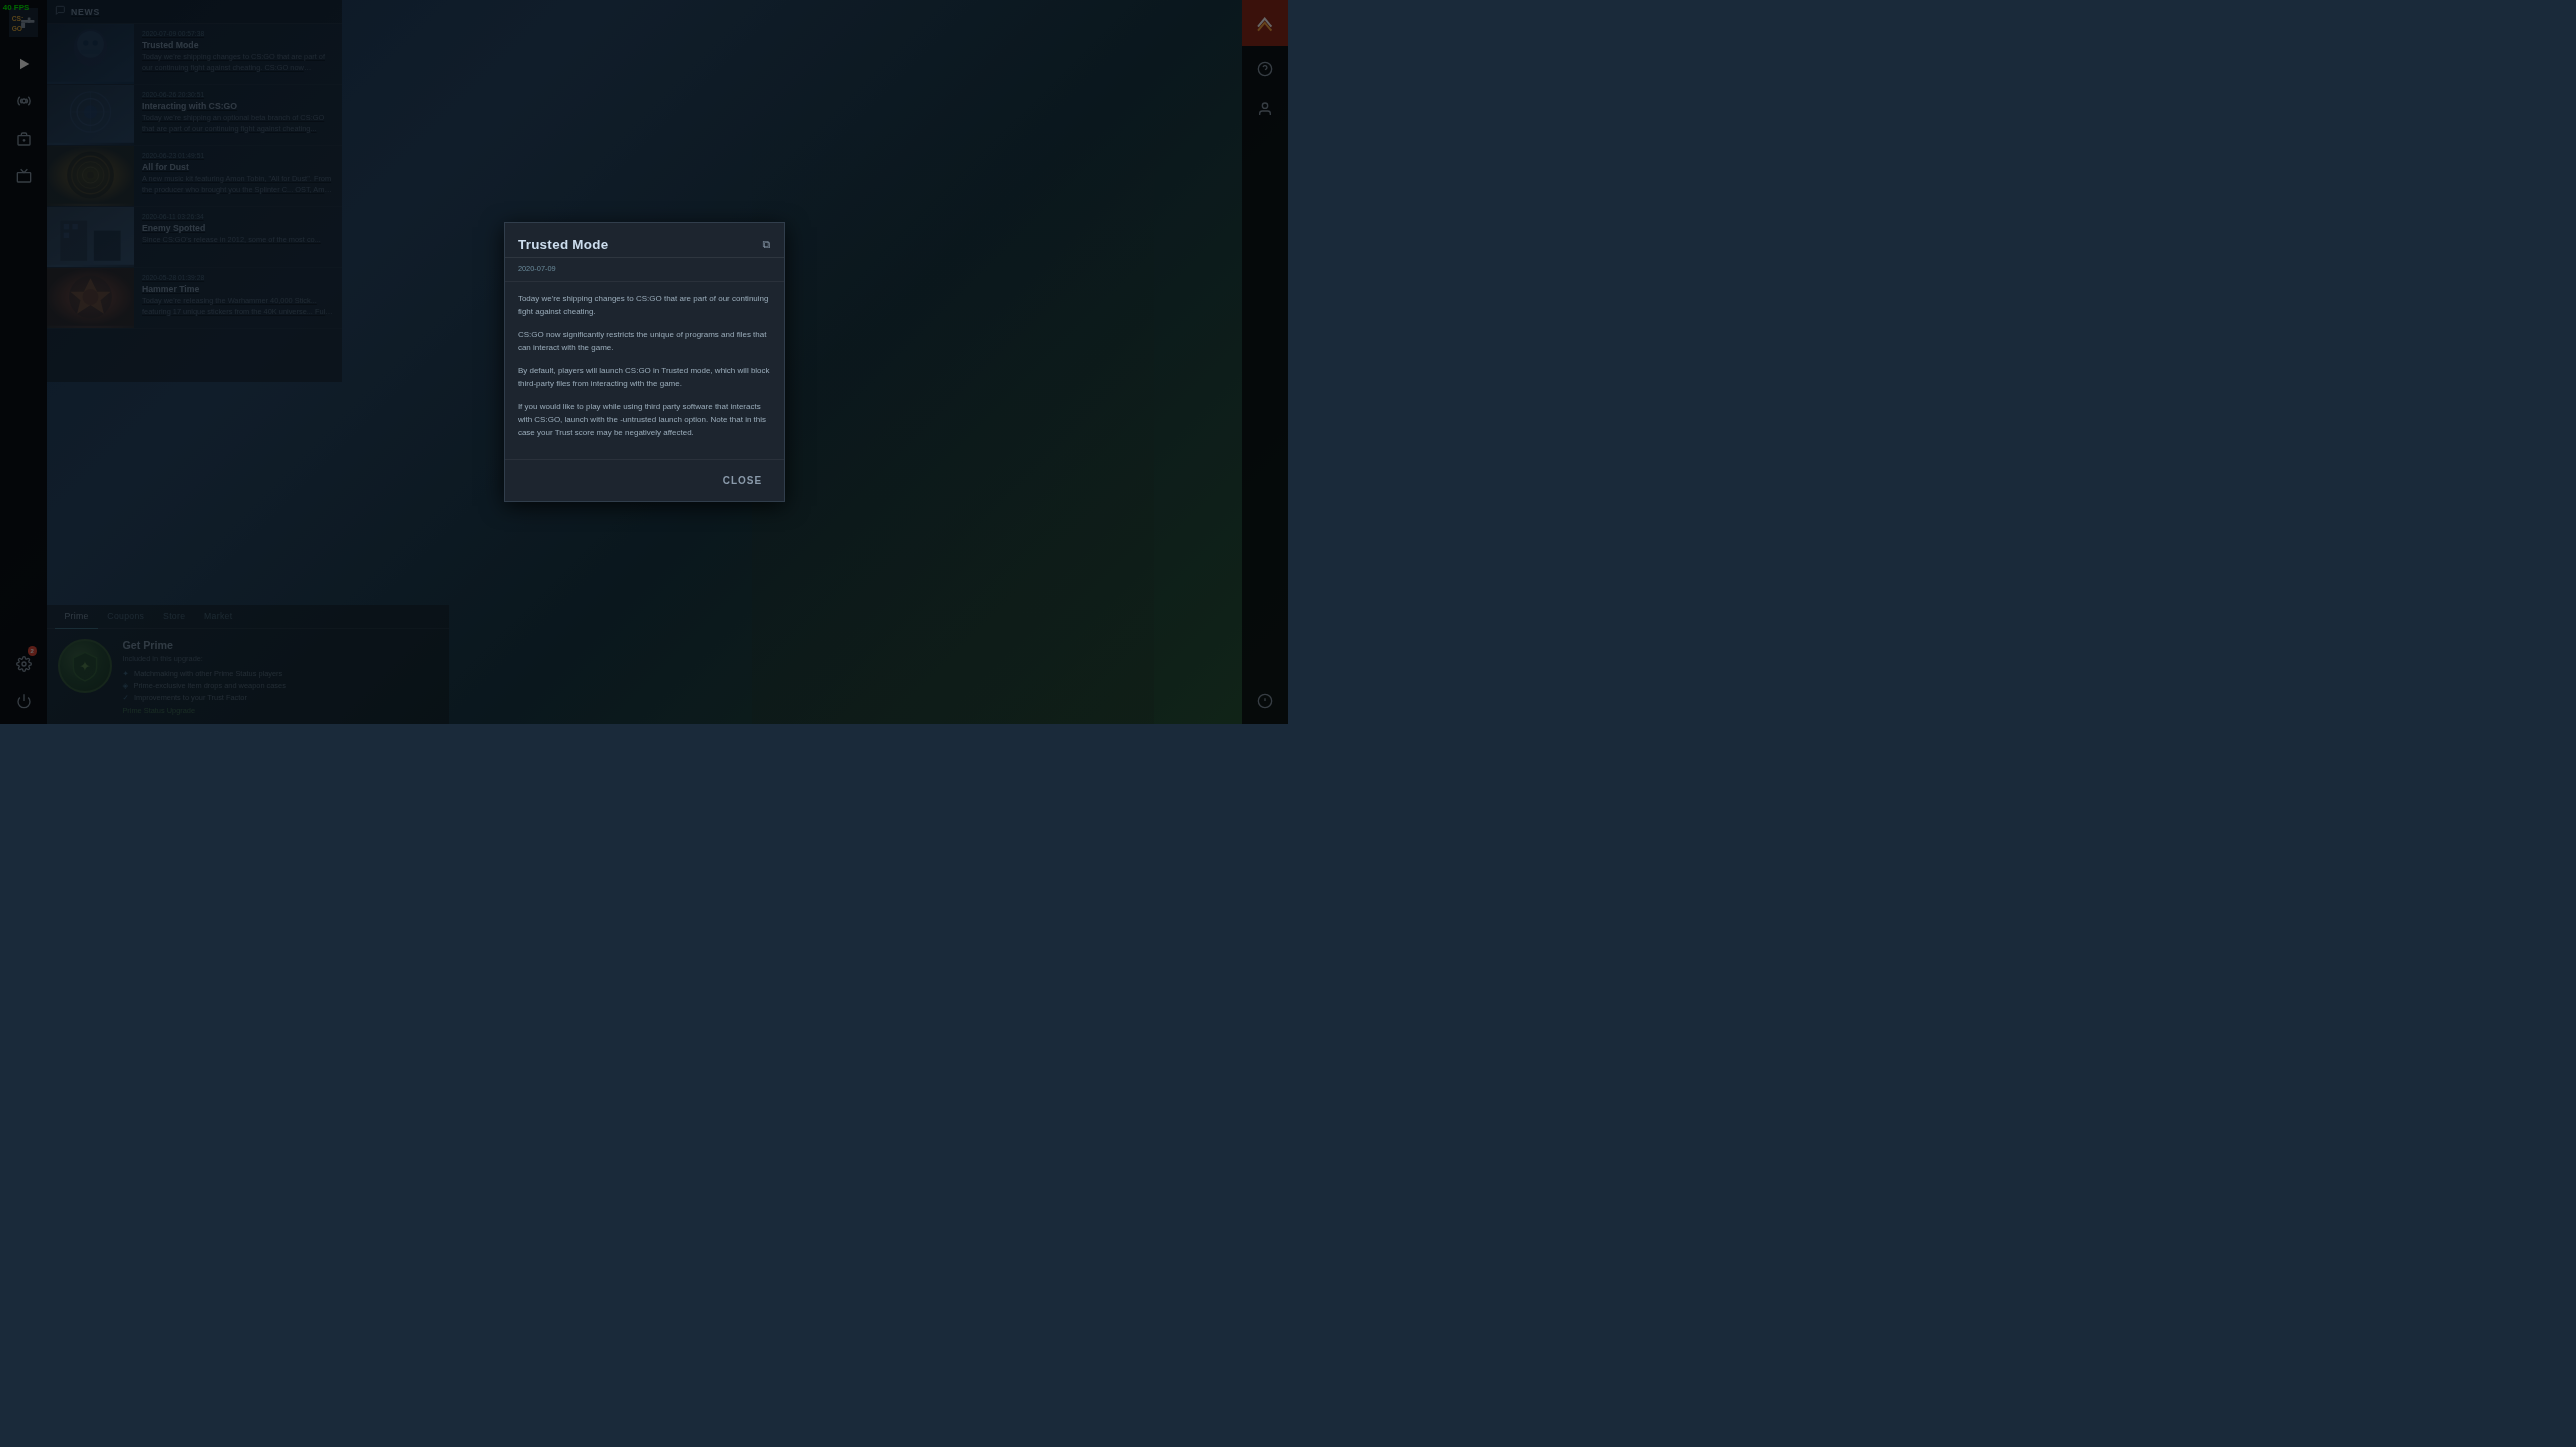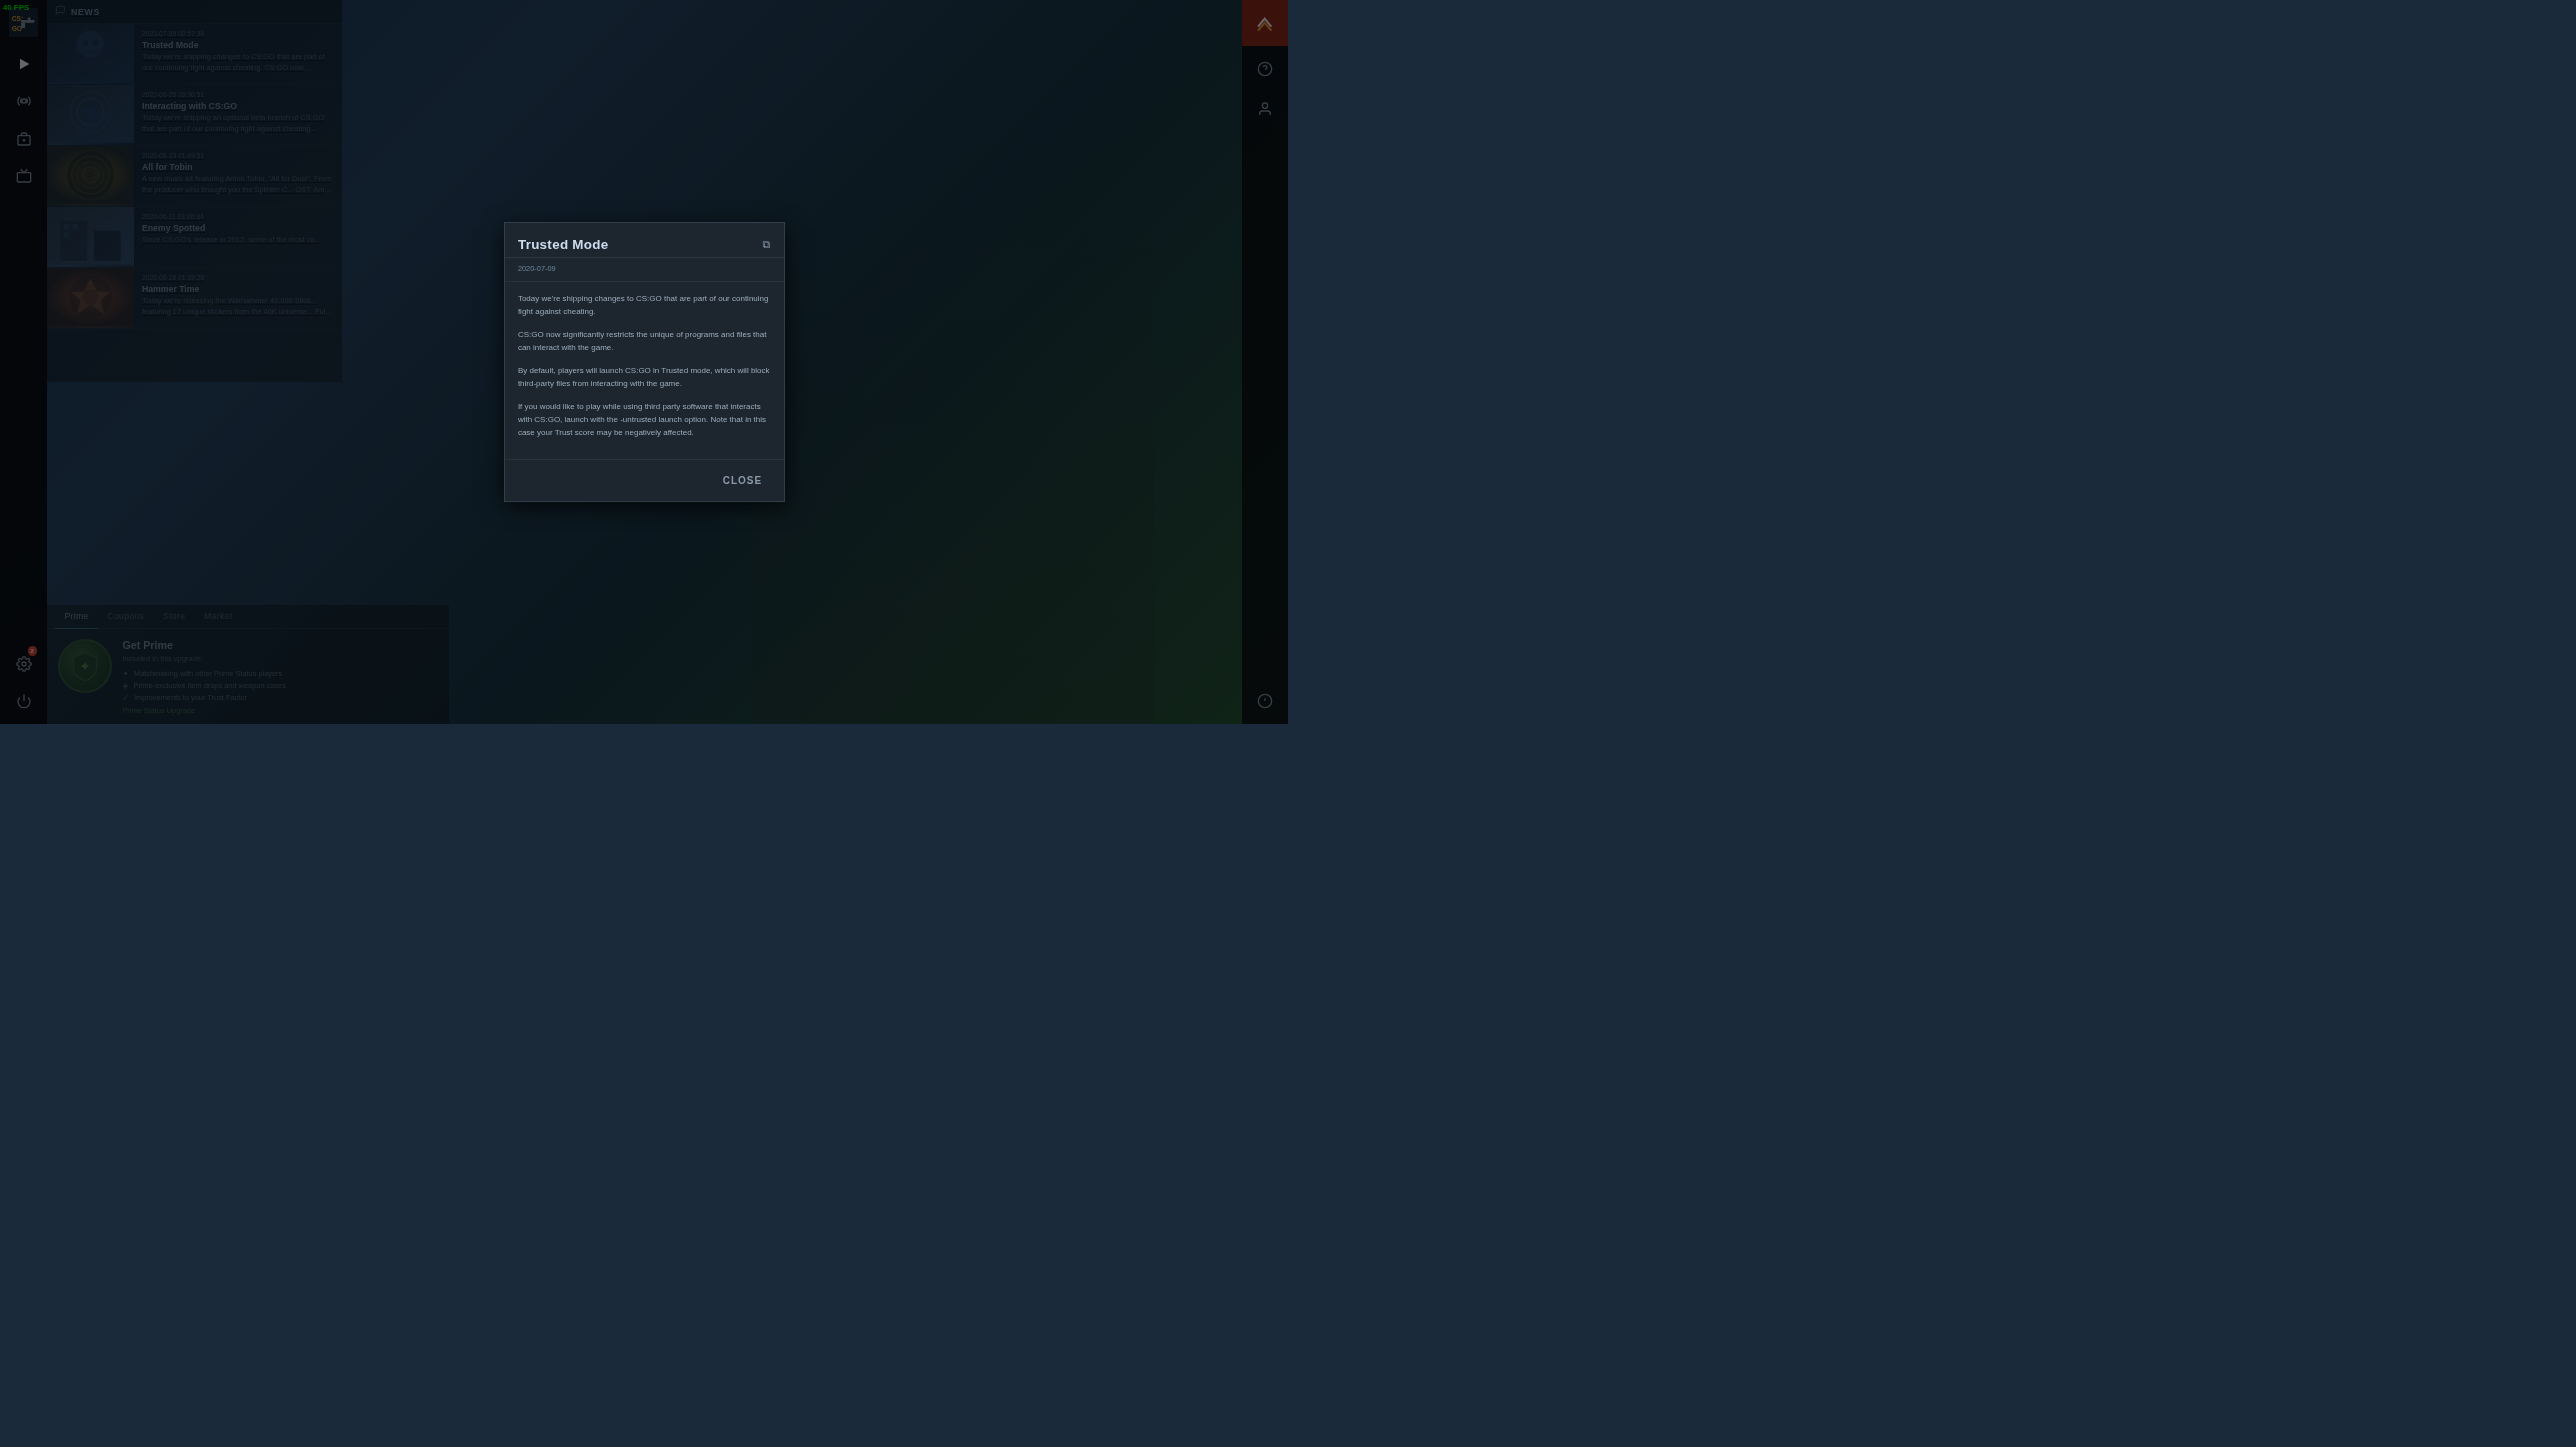--- a/index.html
+++ b/index.html
@@ -613,21 +613,21 @@
 
           <circle cx="65" cy="43" r="35" fill="#1a1a0a" opacity="0.6"></circle>
           <circle cx="65" cy="43" r="28" fill="none" stroke="#6a5018" stroke-width="2"></circle>
           <circle cx="65" cy="43" r="20" fill="none" stroke="#7a6020" stroke-width="1"></circle>
           <circle cx="65" cy="43" r="12" fill="none" stroke="#8a7030" stroke-width="1"></circle>
           <circle cx="65" cy="43" r="5" fill="#4a3a10"></circle>
         </svg>
       </div>
       <div class="news-info">
         <div class="news-date">2020-06-23 01:49:51</div>
-        <div class="news-title">All for Tobin</div>
+        <div class="news-title">All for Dust</div>
         <div class="news-excerpt">A new music kit featuring Amon Tobin, "All for Dust". From the producer who brought you the Splinter C... OST, Amon Tobin lends his unique aesthetic to CS:...</div>
       </div>
     </div>
 
     <div class="news-item">
       <div class="news-thumb news-thumb-4">
         <svg width="87" height="58" viewBox="0 0 130 86" xmlns="http://www.w3.org/2000/svg">
           <defs>
             <linearGradient id="g4" x1="0" y1="0" x2="1" y2="1">
               <stop offset="0%" stop-color="#3a4a5a"></stop>

